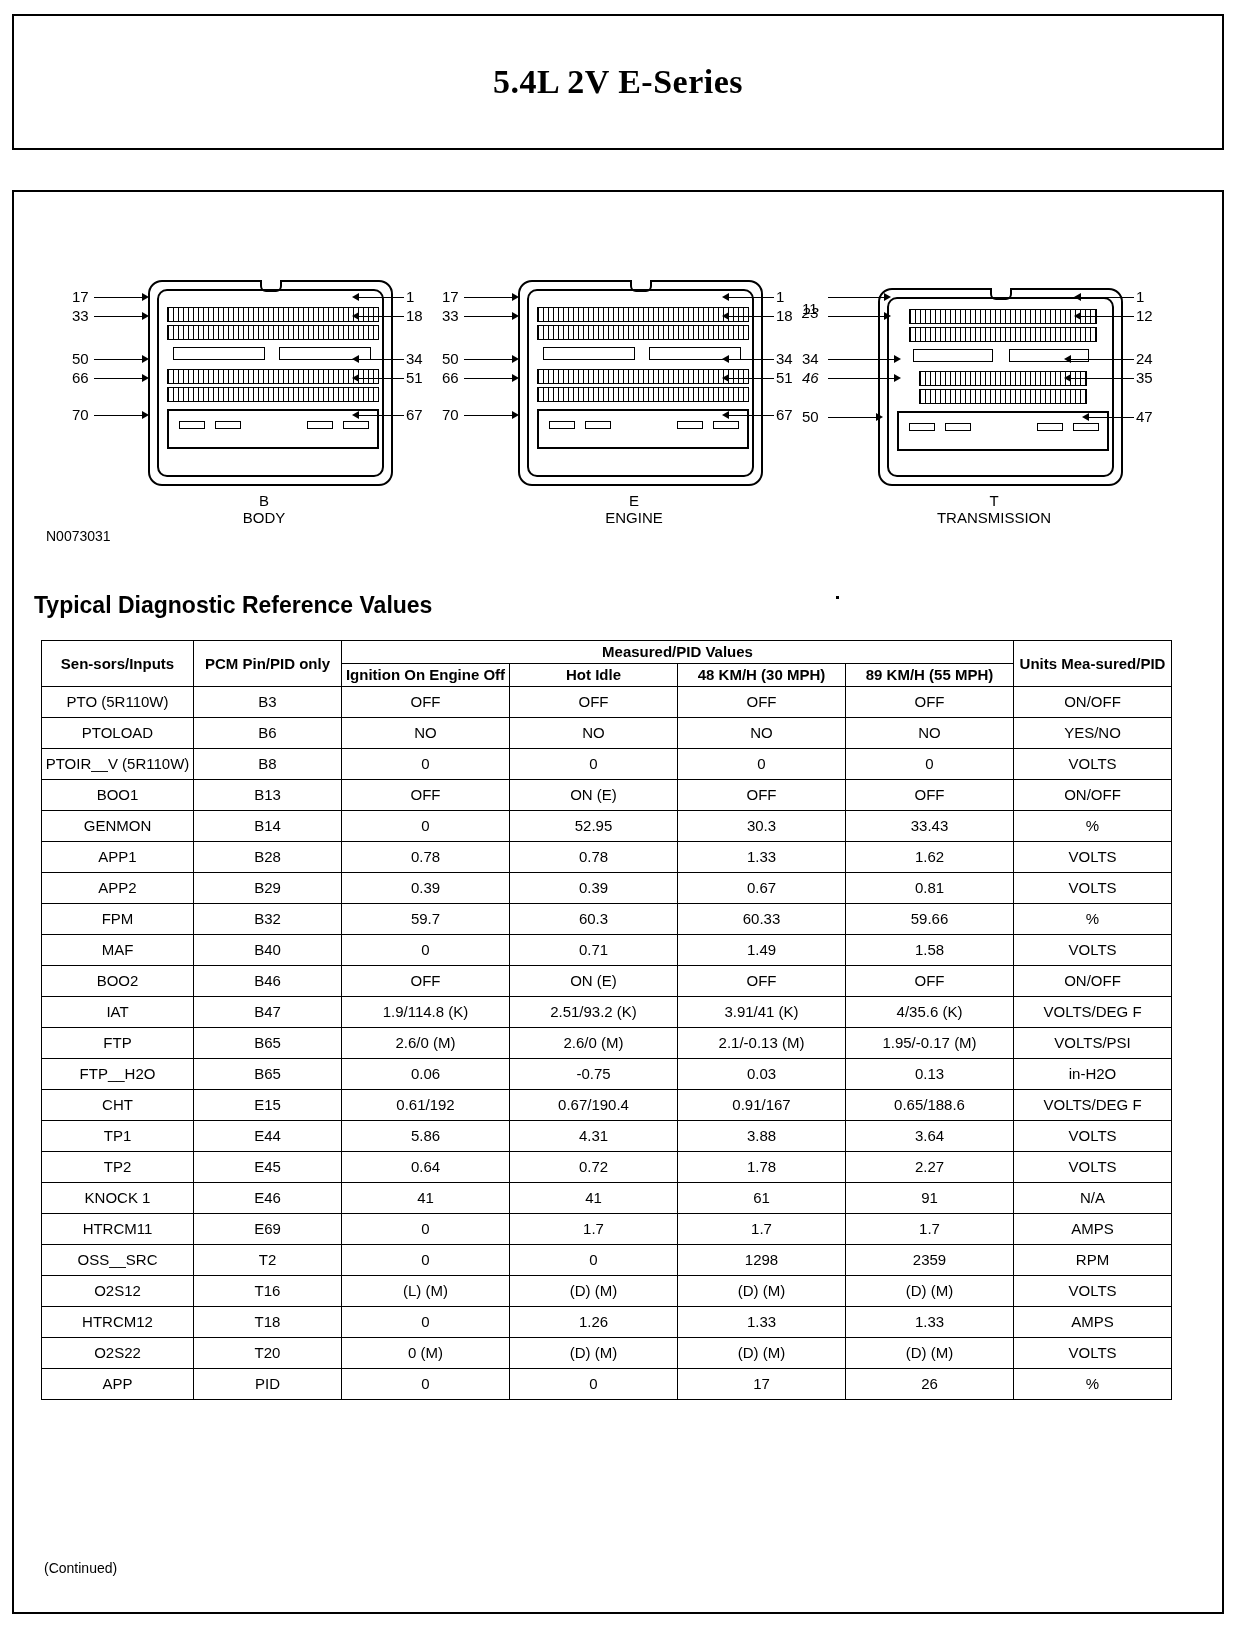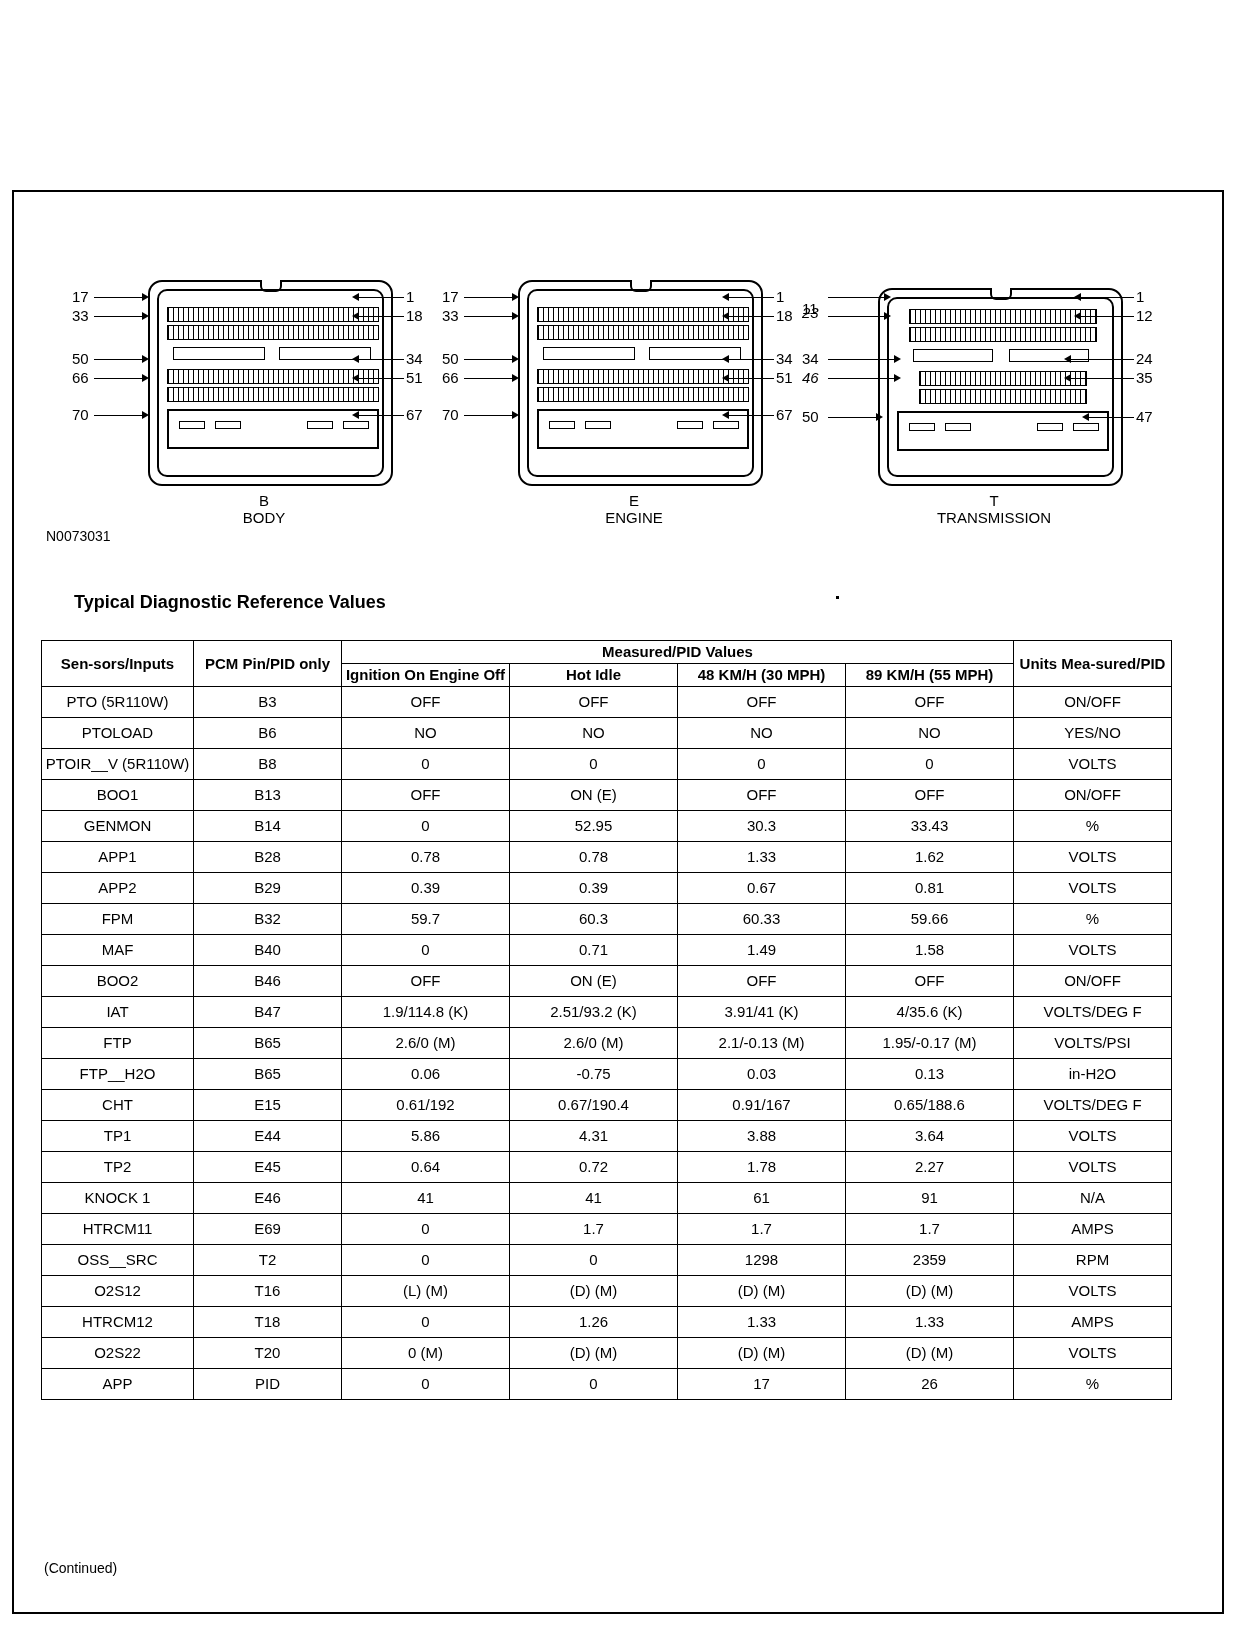--- a/index.html
+++ b/index.html
@@ -192,23 +192,22 @@
     left: 32px;
     top: 336px;
     font-size: 14px;
   }
 
   
   .section-heading {
     position: absolute;
     left: 20px;
     top: 400px;
-    font-size: 18px;
+    font-size: 23px;
     font-weight: bold;
-    margin-left: 40px;
   }
   .stray-dot {
     position: absolute;
     left: 822px;
     top: 404px;
     width: 3px;
     height: 3px;
     background: #000;
   }
 
@@ -252,20 +251,23 @@
     left: 30px;
     top: 1368px;
     font-size: 14px;
   }
 </style>
 </head>
 <body>
 
 <div class="page">
 
+  <div class="title-box">
+    <div class="title-text">5.4L 2V E-Series</div>
+  </div>
 
   <div class="main-box">
 
 
     <div class="connectors">
 
       <div class="conn c1">
         <div class="conn-shell">
           <div class="conn-notch"></div>
           <div class="conn-shell2">

